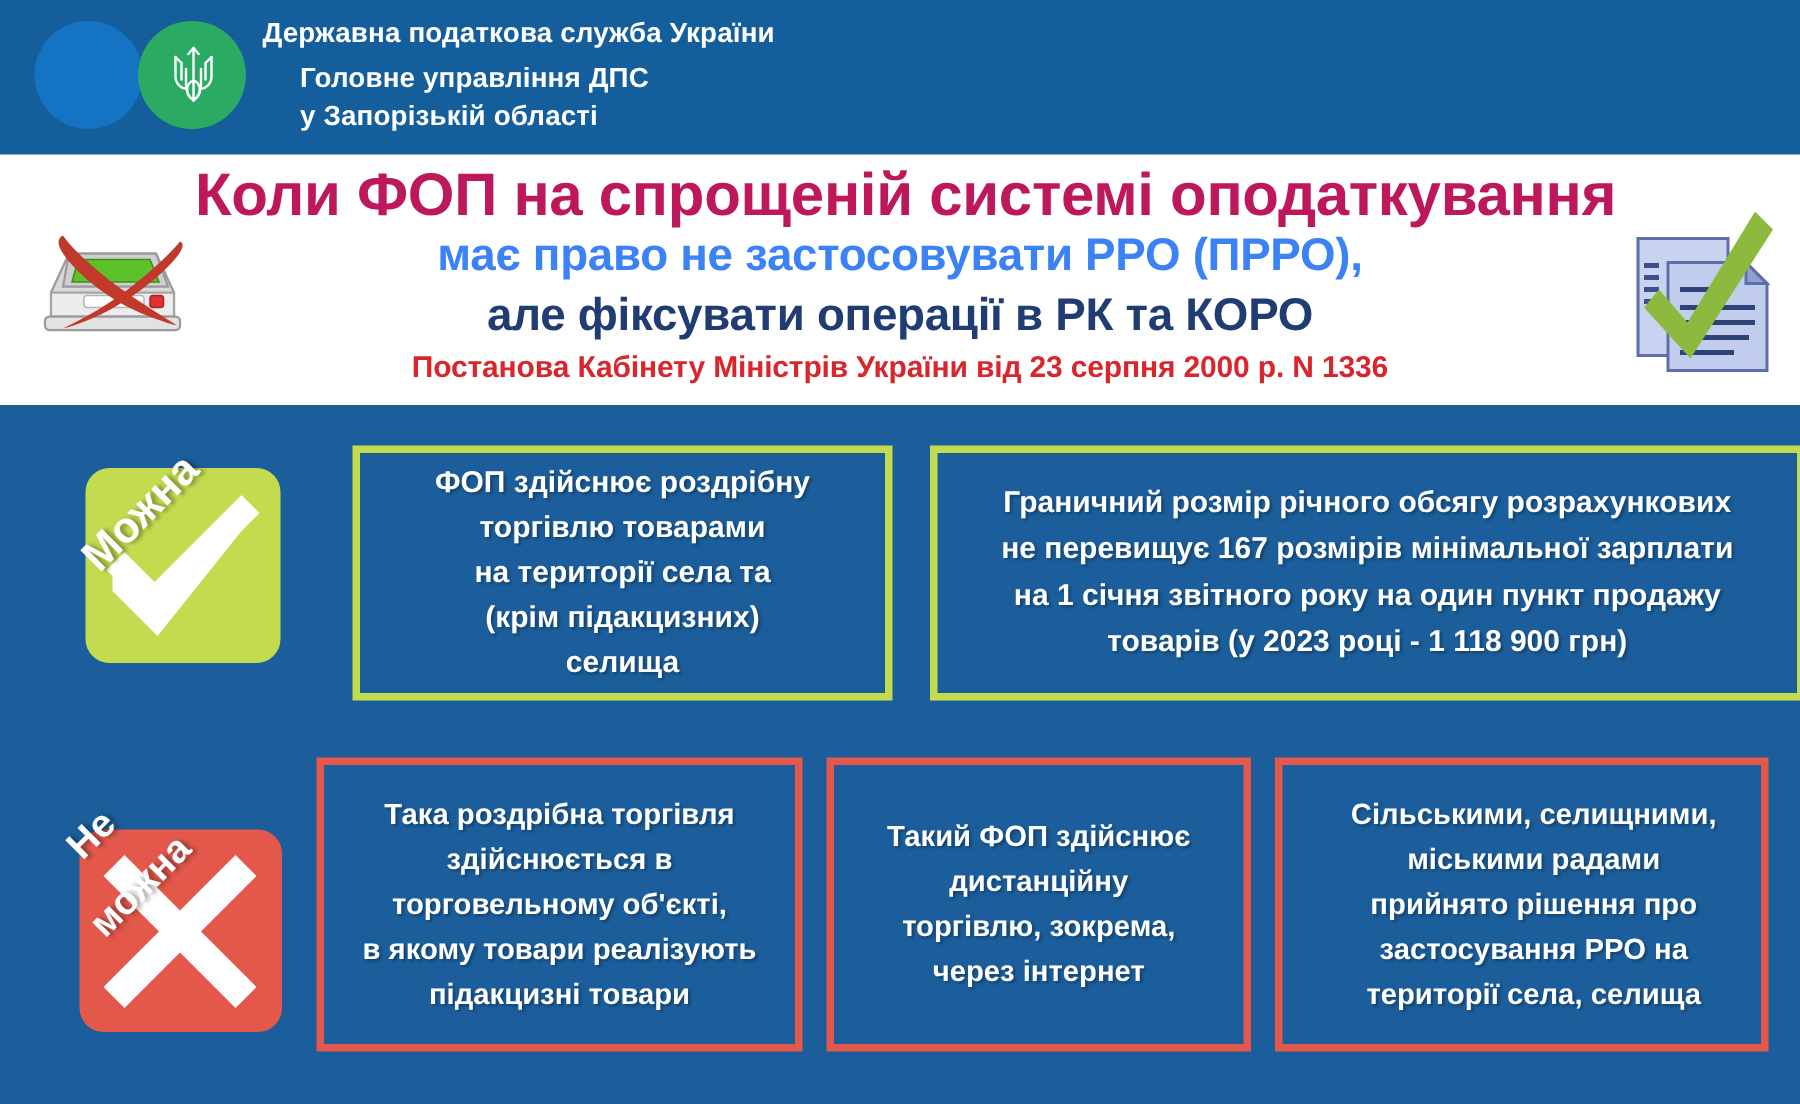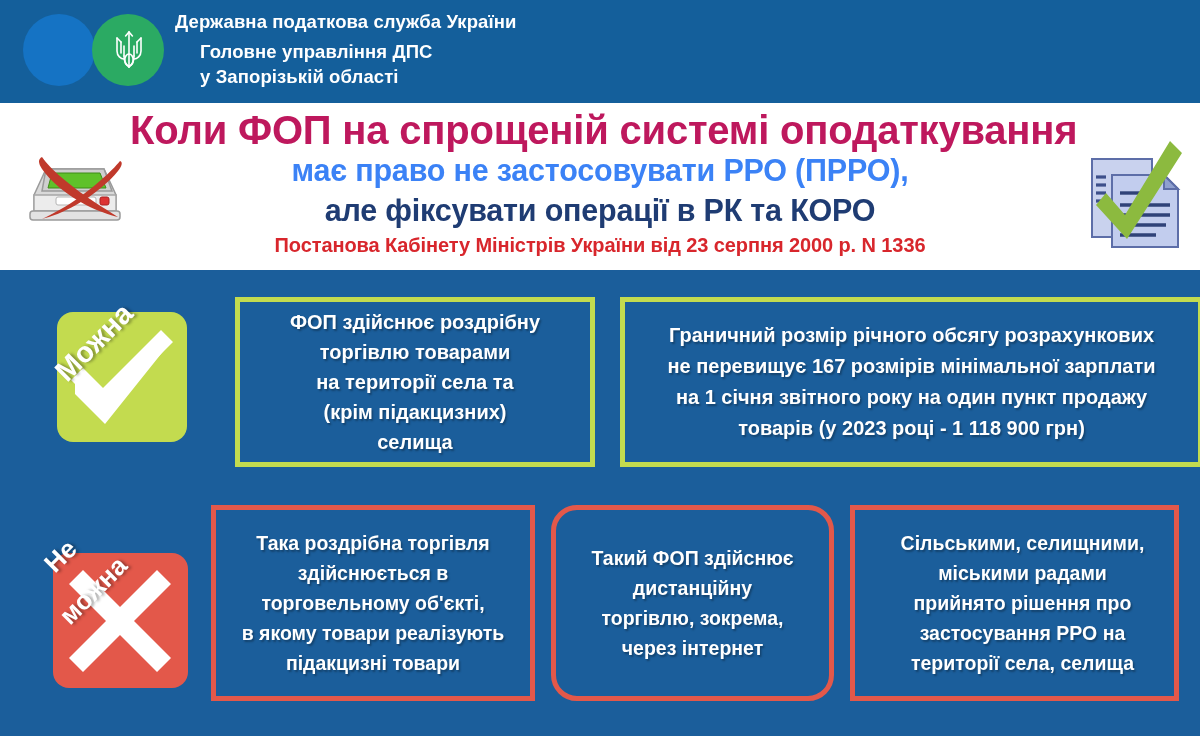--- a/index.html
+++ b/index.html
@@ -207,21 +207,21 @@
   #box-forbidden-1 {
     left: 211px; top: 505px;
     width: 324px; height: 196px;
   }
   #box-forbidden-1 .box-text {
     font-size: 19.5px;
     line-height: 30px;
   }
   #box-forbidden-2 {
     left: 551px; top: 505px;
-    width: 283px; height: 196px; border-radius: 26px;
+    width: 283px; height: 196px;
   }
   #box-forbidden-2 .box-text {
     font-size: 19.5px;
     line-height: 30px;
   }
   #box-forbidden-3 {
     left: 850px; top: 505px;
     width: 329px; height: 196px; padding-left: 16px;
   }
   #box-forbidden-3 .box-text {

